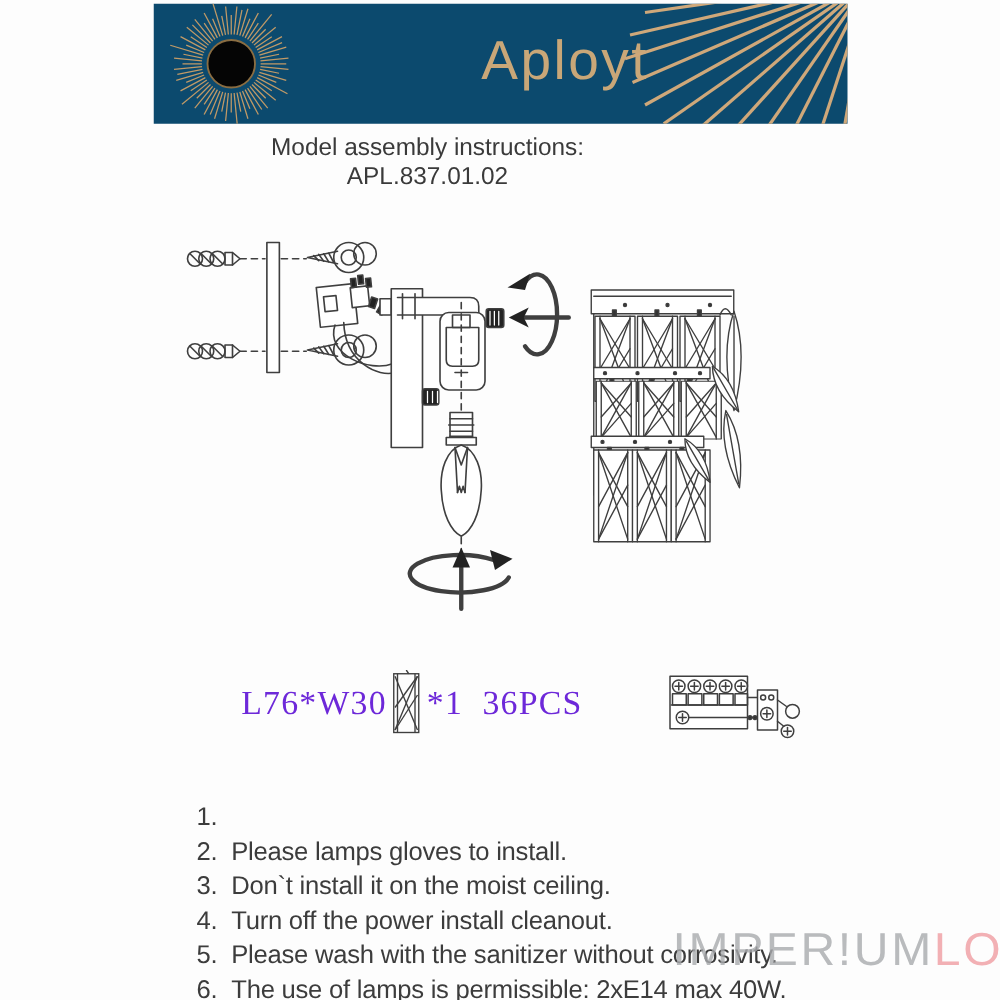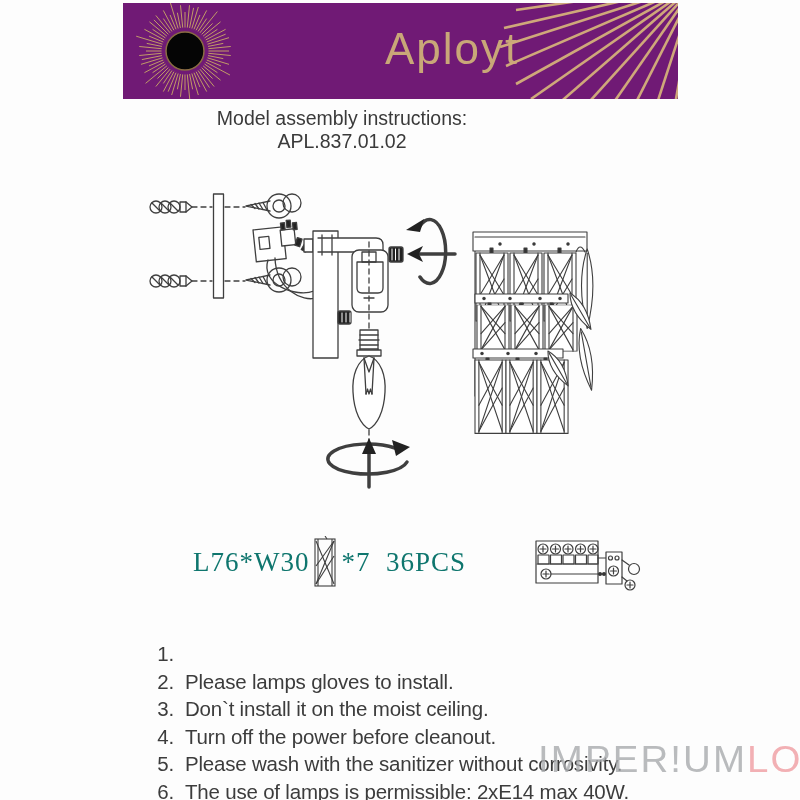--- a/index.html
+++ b/index.html
@@ -1,30 +1,30 @@
 <!DOCTYPE html>
 <html><head>
 <meta charset="utf-8">
 <style>
   html,body{margin:0;padding:0;}
   body{width:800px;height:800px;position:relative;background:#fdfdfd;overflow:hidden;
        font-family:"Liberation Sans", sans-serif;color:#3f3f3f;}
   .abs{position:absolute;}
   
-  #header{left:123px;top:3px;width:555px;height:96px;background:#701a75;}
+  #header{left:123px;top:3px;width:555px;height:96px;background:#0c4a6e;}
   #brand{left:262px;top:50%;transform:translateY(-54%);color:#c9a778;font-size:44px;
          font-weight:300;letter-spacing:2px;}
   
   #title-block{left:0;top:107px;width:684px;text-align:center;line-height:23px;
                font-size:19.5px;color:#3a3a3a;}
   
   #art{left:0;top:0;width:800px;height:800px;pointer-events:none;}
   
   #spec{left:193px;top:534px;height:56px;display:flex;align-items:center;
-        font-family:"Liberation Serif", serif;font-size:27px;color:#0f766e;
+        font-family:"Liberation Serif", serif;font-size:27px;color:#6d28d9;
         letter-spacing:1px;white-space:pre;}
   #spec svg{margin:0 4px;}
   
   #instructions{left:148px;top:640px;width:540px;font-size:20.5px;color:#3c3c3c;
                 letter-spacing:-0.2px;}
   .inst-row{display:flex;line-height:27.6px;}
   .inst-num{width:26px;text-align:right;margin-right:11px;flex:none;}
   
   #watermark{left:538px;top:739px;font-size:37px;font-weight:400;letter-spacing:2px;
              opacity:.8;transform:scaleX(1.04);transform-origin:left;white-space:nowrap;}
@@ -330,38 +330,38 @@
       <line x1="12" y1="0" x2="14" y2="3"></line>
       <rect x="2" y="3" width="20" height="47"></rect>
       <line x1="5" y1="3" x2="5" y2="50"></line>
         <line x1="19" y1="3" x2="19" y2="50"></line>
       <line x1="3" y1="5" x2="21" y2="48"></line>
         <line x1="21" y1="5" x2="3" y2="48"></line>
       <line x1="3" y1="48" x2="21" y2="20"></line>
         <line x1="3" y1="30" x2="21" y2="5"></line>
     </g>
   </svg>
-  <span>*7  36PCS</span>
+  <span>*1  36PCS</span>
 </div>
 
 <div class="abs" id="instructions">
   <div class="inst-row">
     <span class="inst-num">1.</span>
   </div>
   <div class="inst-row">
     <span class="inst-num">2.</span>
     <span>Please lamps gloves to install.</span>
   </div>
   <div class="inst-row">
     <span class="inst-num">3.</span>
     <span>Don`t install it on the moist ceiling.</span>
   </div>
   <div class="inst-row">
     <span class="inst-num">4.</span>
-    <span>Turn off the power before cleanout.</span>
+    <span>Turn off the power install cleanout.</span>
   </div>
   <div class="inst-row">
     <span class="inst-num">5.</span>
     <span>Please wash with the sanitizer without corrosivity.</span>
   </div>
   <div class="inst-row">
     <span class="inst-num">6.</span>
     <span>The use of lamps is permissible: 2xE14 max 40W.</span>
   </div>
 </div>

